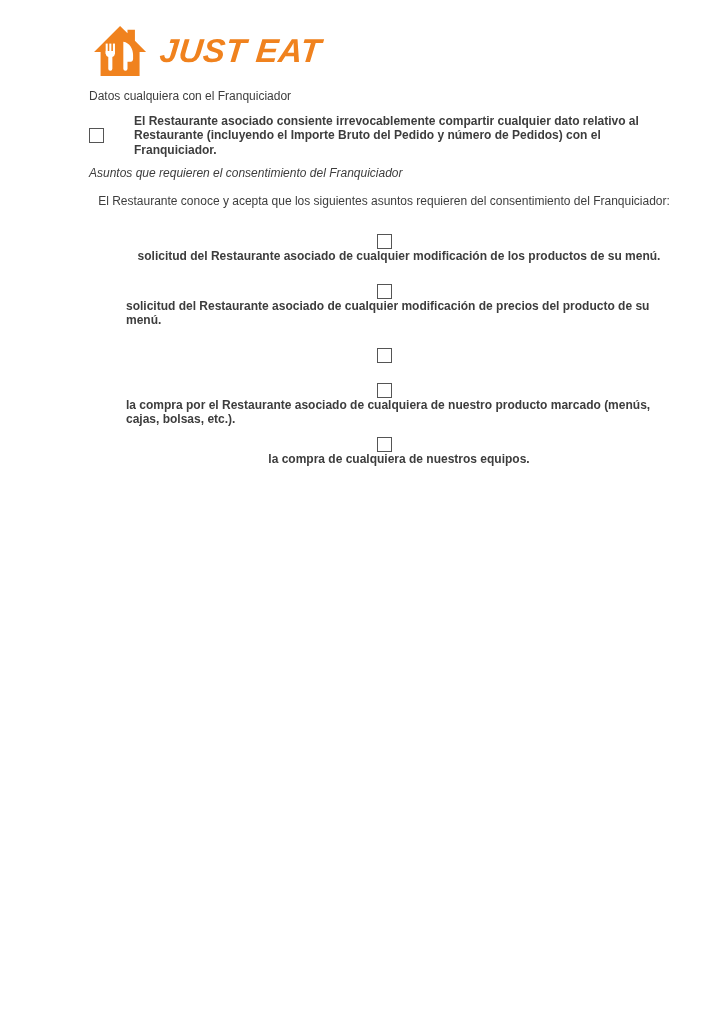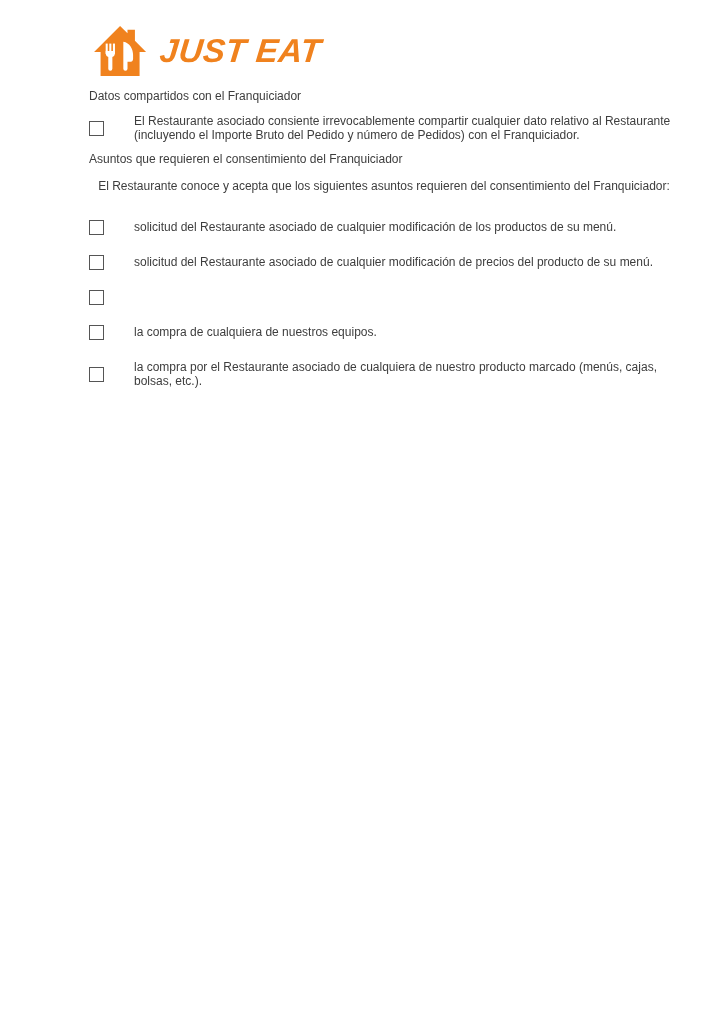--- a/index.html
+++ b/index.html
@@ -30,39 +30,40 @@
     font-size: 33px;
     letter-spacing: 0.5px;
     margin-left: 10px;
     transform: skewX(-6deg);
     white-space: nowrap;
   }
   
   .indent { margin-left: 44px; max-width: 546px; }
   .intro-paragraph { margin-top: 14px; }
   .section-heading { margin-top: 12px; font-weight: normal; font-size: 12px; line-height: 14.5px; }
-  .heading-2 { margin-top: 9px; }
+  .heading-2 { margin-top: 9px; font-style: italic; }
   .section-paragraph { margin-top: 13px; max-width: 600px; text-align: center; }
   
   .check-row {
     display: flex;
     align-items: center;
     margin-top: 10px;
+    font-weight: bold;
   }
   .check-row .check-text { max-width: 546px; margin-left: 30px; }
   .checkbox {
     width: 13px;
     height: 13px;
     border: 1px solid #555555;
     background: #ffffff;
     flex-shrink: 0;
     cursor: pointer;
   }
   .check-list { margin-top: 26px; }
-  .check-list .check-row { margin-top: 0; margin-bottom: 20px; }
+  .check-list .check-row { margin-top: 0; margin-bottom: 20px; flex-direction: column; }
   .check-list .check-row.two-line { margin-bottom: 10px; }
 </style>
 </head>
 <body>
 
 <div class="page">
 
   <div class="logo-row">
     <svg class="logo-icon" viewBox="0 0 60 56" aria-hidden="true">
       <path fill="#F0821E" d="M29 1 L1 29 L8 29 L8 55 L50 55 L50 29 L57 29 L45 17 L45 5 L37 5 L37 9 Z"></path>
@@ -73,21 +74,21 @@
         <rect x="21.3" y="20" width="2.2" height="11"></rect>
         <path d="M13.5 28 h10 v3 a4 4 0 0 1 -2.8 3.4 V47 a2.2 2.2 0 0 1 -4.4 0 V34.4 A4 4 0 0 1 13.5 31 Z"></path>
 
         <path d="M32.5 18 c7 1 10.5 8 10.5 14 v4.5 c0 2 -1.5 3.2 -3.6 3.2 H37 v7.3 a2.2 2.2 0 0 1 -4.5 0 Z"></path>
       </g>
     </svg>
     <div class="logo-wordmark" style="color:#F0821E">JUST EAT</div>
   </div>
 
 
-  <div class="section-heading">Datos compartidos con el Franquiciador</div>
+  <div class="section-heading">Datos cualquiera con el Franquiciador</div>
 
   <div class="check-row">
     <span class="checkbox"></span>
     <span class="check-text">El Restaurante asociado consiente irrevocablemente compartir cualquier dato relativo al Restaurante (incluyendo el Importe Bruto del Pedido y número de Pedidos) con el Franquiciador.</span>
   </div>
 
   <div class="section-heading heading-2">Asuntos que requieren el consentimiento del Franquiciador</div>
 
   <p class="section-paragraph">El Restaurante conoce y acepta que los siguientes asuntos requieren del consentimiento del Franquiciador:</p>
 
@@ -100,25 +101,25 @@
 
     <div class="check-row">
       <span class="checkbox"></span>
       <span class="check-text">solicitud del Restaurante asociado de cualquier modificación de precios del producto de su menú.</span>
     </div>
 
     <div class="check-row">
       <span class="checkbox"></span>
     </div>
 
+    <div class="check-row two-line">
+      <span class="checkbox"></span>
+      <span class="check-text">la compra por el Restaurante asociado de cualquiera de nuestro producto marcado (menús, cajas, bolsas, etc.).</span>
+    </div>
+
     <div class="check-row">
       <span class="checkbox"></span>
       <span class="check-text">la compra de cualquiera de nuestros equipos.</span>
-    </div>
-
-    <div class="check-row two-line">
-      <span class="checkbox"></span>
-      <span class="check-text">la compra por el Restaurante asociado de cualquiera de nuestro producto marcado (menús, cajas, bolsas, etc.).</span>
     </div>
 
   </div>
 
 </div>
 
 </body></html>

